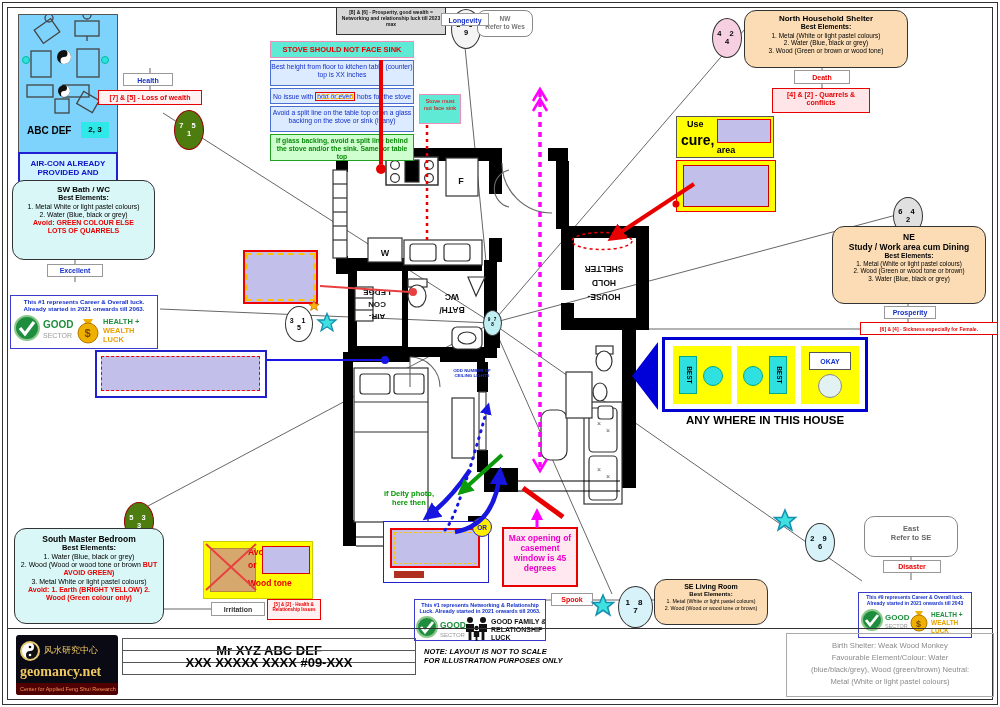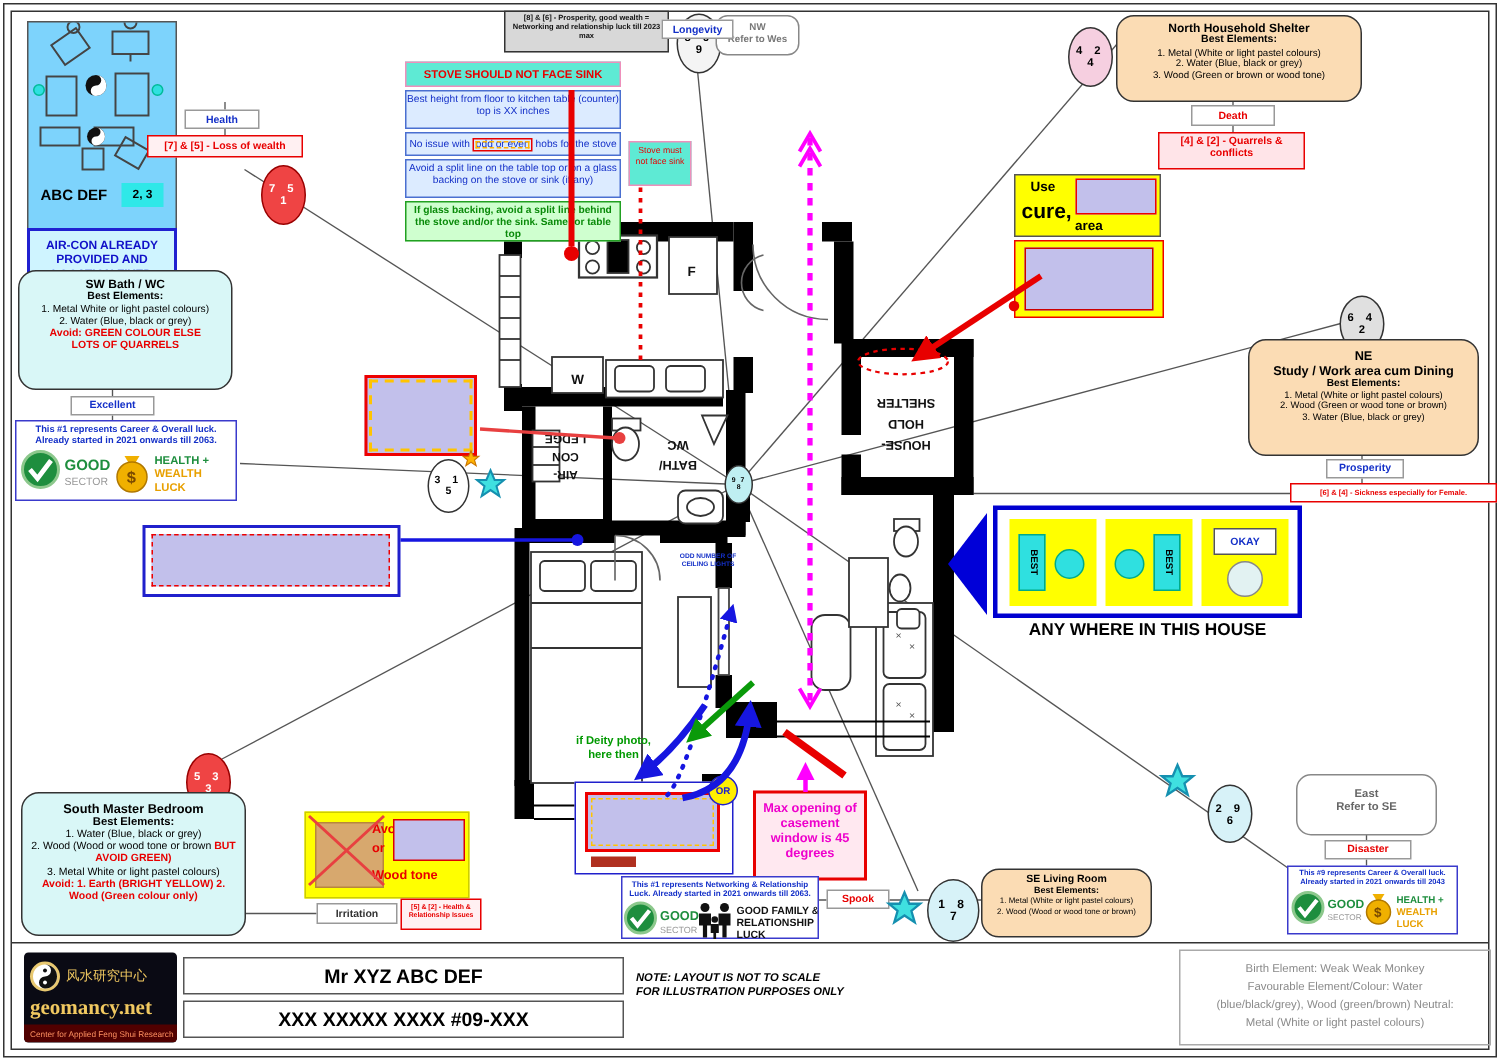--- a/index.html
+++ b/index.html
@@ -13,22 +13,22 @@
   .peach{background:#FBDCB4;border:1.5px solid #333;border-radius:12px;}
   .cy{background:#D9F7F7;border:1.5px solid #333;border-radius:12px;}
   .lbl{background:#fff;border:1px solid #999;text-align:center;font-weight:bold;}
   .bn{background:#DCEBFF;border:1px solid #4A6FD0;color:#1430C8;text-align:center;}
   .pn{background:#5eead4;border:1px solid #EE8FBB;color:#E80000;font-weight:bold;text-align:center;}
   .gn{background:#CFFFCF;border:1px solid #21A021;color:#0A8A0A;font-weight:bold;text-align:center;}
   .wr{background:#FFF4F6;border:1.5px solid #E80000;color:#E80000;font-weight:bold;text-align:center;}
   .gray{background:#D8D8D8;border:1px solid #333;color:#111;text-align:center;}
   .ref{background:#fff;border:1.3px solid #888;border-radius:8px;color:#777;text-align:center;font-weight:bold;}
   .ov{position:absolute;border-radius:50%;border:1.5px solid #333;display:flex;flex-direction:column;justify-content:center;text-align:center;font-weight:bold;line-height:1.05;}
-  .redE{background:#ef4444;color:#fff;border-color:#900;}
-  .career{border:1.8px solid #3A3ACC;background:#fff;color:#1430C8;}
+  .redE{background:#4d7c0f;color:#fff;border-color:#900;}
+  .career{border:1.8px solid #3A3ACC;background:#fff;color:#1430C8;margin-top:15px;}
   .lav{background:#C2C0EB;}
   .yb{background:#FFFF00;}
   .hl{border:1.5px solid #E80000;outline:1px dashed #FFB300;outline-offset:-3px;padding:0 1px;}
   .red{color:#E80000;}
   .vtext{display:inline-block;transform:rotate(90deg);transform-origin:center;}
 </style>
 </head>
 <body>
 
 <div id="stage">
@@ -435,27 +435,27 @@
         <circle cx="14" cy="16" r="8" fill="#fff"></circle>
           <path d="M14 8 a8 8 0 0 1 0 16 a4 4 0 0 1 0 -8 a4 4 0 0 0 0 -8" fill="#111"></path>
         <circle cx="14" cy="12" r="1.3" fill="#111"></circle>
           <circle cx="14" cy="20" r="1.3" fill="#fff"></circle>
         <text x="28" y="18" font-size="9" fill="#F0C860" font-family="DejaVu Sans, sans-serif">风水研究中心</text>
         <text x="4" y="41" font-size="14" font-weight="bold" fill="#F0C860" font-family="Liberation Serif, serif">geomancy.net</text>
         <rect x="0" y="48" width="102" height="12" fill="#500000"></rect>
         <text x="4" y="56" font-size="5.5" fill="#FF9060" font-family="Liberation Sans, sans-serif">Center for Applied Feng Shui Research</text>
       </svg>
     </div>
-    <div class="t c b" style="left:122px;top:667px;width:294px;height:25px;border:1px solid #555;font-size:13px;line-height:24px">XXX XXXXX XXXX #09-XXX</div>
+    <div class="t c b" style="left:122px;top:650px;width:294px;height:25px;border:1px solid #555;font-size:13px;line-height:24px">XXX XXXXX XXXX #09-XXX</div>
     <div class="t b" style="left:424px;top:648px;width:180px;font-style:italic;font-size:7.5px">
       <div>NOTE: LAYOUT IS NOT TO SCALE</div>
         <div>FOR ILLUSTRATION PURPOSES ONLY</div>
     </div>
     <div class="t c" style="left:786px;top:633px;width:208px;height:64px;border:1px solid #AAA;color:#8A8A8A;font-size:7.6px;padding-top:6px;line-height:1.6">
-      <div>Birth Element: Weak Weak Monkey</div>
+      <div>Birth Shelter: Weak Wood Monkey</div>
         <div>Favourable Element/Colour: Water</div>
       <div>(blue/black/grey), Wood (green/brown) Neutral:</div>
         <div>Metal (White or light pastel colours)</div>
     </div>
   </div>
 
   <svg class="layer" width="1000" height="707" style="z-index:3">
     <defs>
       <marker id="mR" viewBox="0 0 10 10" refX="7" refY="5" markerWidth="4.5" markerHeight="4.5" orient="auto">
           <path d="M0 0 L10 5 L0 10 z" fill="#E80000"></path>

